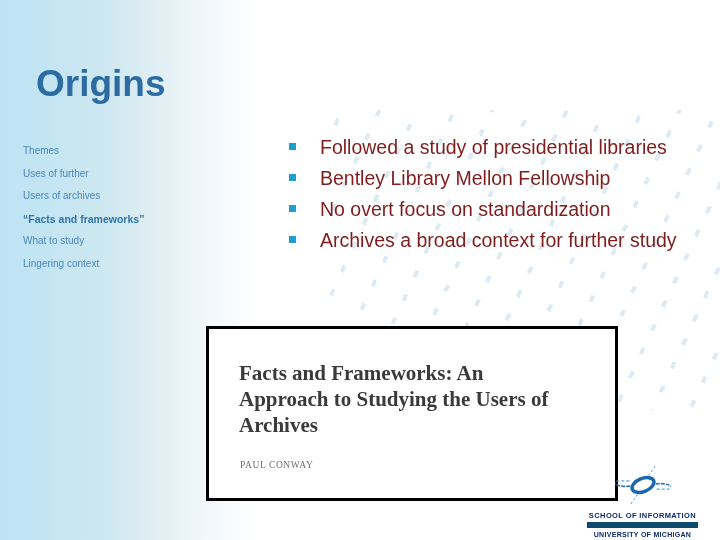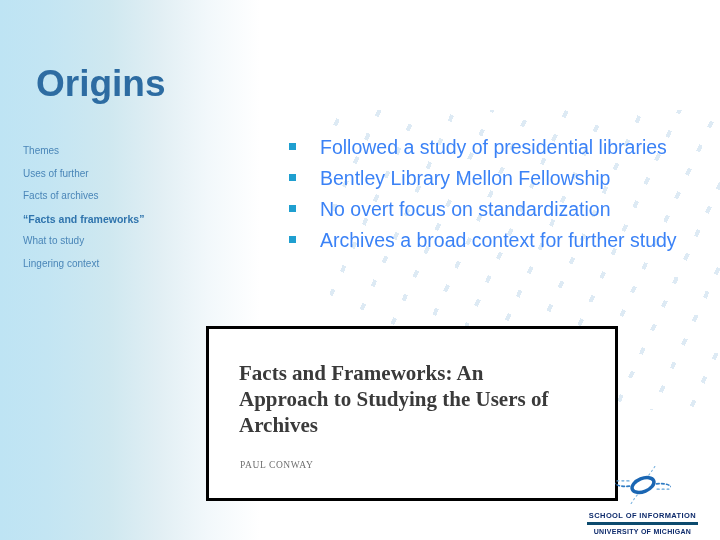--- a/index.html
+++ b/index.html
@@ -104,21 +104,21 @@
     flex: 0 0 auto;
     width: 7px; height: 7px;
     background: #1f9fd0;
     margin-top: 11px;
     margin-right: 24px;
   }
   .bullet-text {
     flex: 1 1 auto;
     font-size: 19.5px;
     line-height: 30px;
-    color: #3b82f6;
+    color: #7f1d1d;
   }
 
   
   .article-box {
     position: absolute;
     left: 206px; top: 326px;
     width: 412px; height: 175px;
     background: #ffffff;
     border: 3px solid #000000;
     box-sizing: border-box;
@@ -155,21 +155,21 @@
     width: 56px;
     height: 38px;
     margin: 0 auto;
     display: block;
   }
   .logo-line1 {
     font-size: 7.5px;
     font-weight: bold;
     letter-spacing: 0.4px;
     color: #0d2a6b;
-    border-bottom: 3px solid #0c4a6e;
+    border-bottom: 6px solid #0c4a6e;
     display: inline-block;
     padding: 0 2px 1px 2px;
     line-height: 10px;
   }
   .logo-line2 {
     font-size: 7px;
     font-weight: bold;
     letter-spacing: 0.3px;
     color: #0d2a6b;
     line-height: 11px;
@@ -182,21 +182,21 @@
 <div id="slide">
 
   <div class="bg-gradient"></div>
   <div class="bg-watermark"></div>
 
   <div class="slide-title">Origins</div>
 
   <div class="sidebar">
     <div class="sidebar-item">Themes</div>
     <div class="sidebar-item">Uses of further</div>
-    <div class="sidebar-item">Facts of archives</div>
+    <div class="sidebar-item">Users of archives</div>
     <div class="sidebar-item current">“Facts and frameworks”</div>
     <div class="sidebar-item">What to study</div>
     <div class="sidebar-item">Lingering context</div>
   </div>
 
   <div class="bullets">
     <div class="bullet-row">
       <span class="bullet-marker"></span>
       <span class="bullet-text">Followed a study of presidential libraries</span>
     </div>

